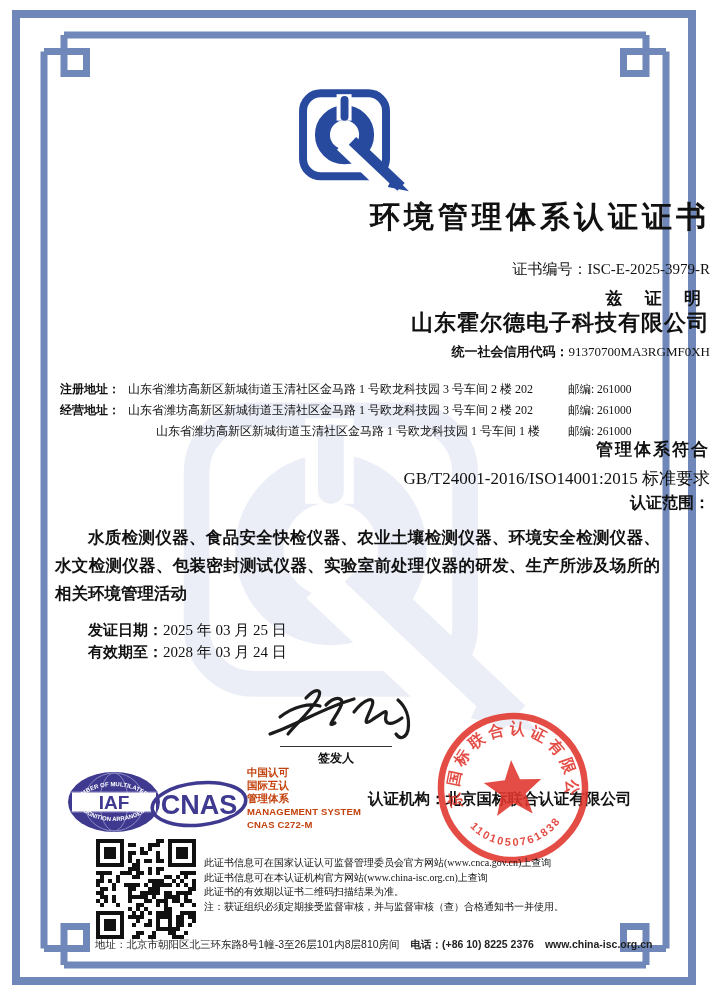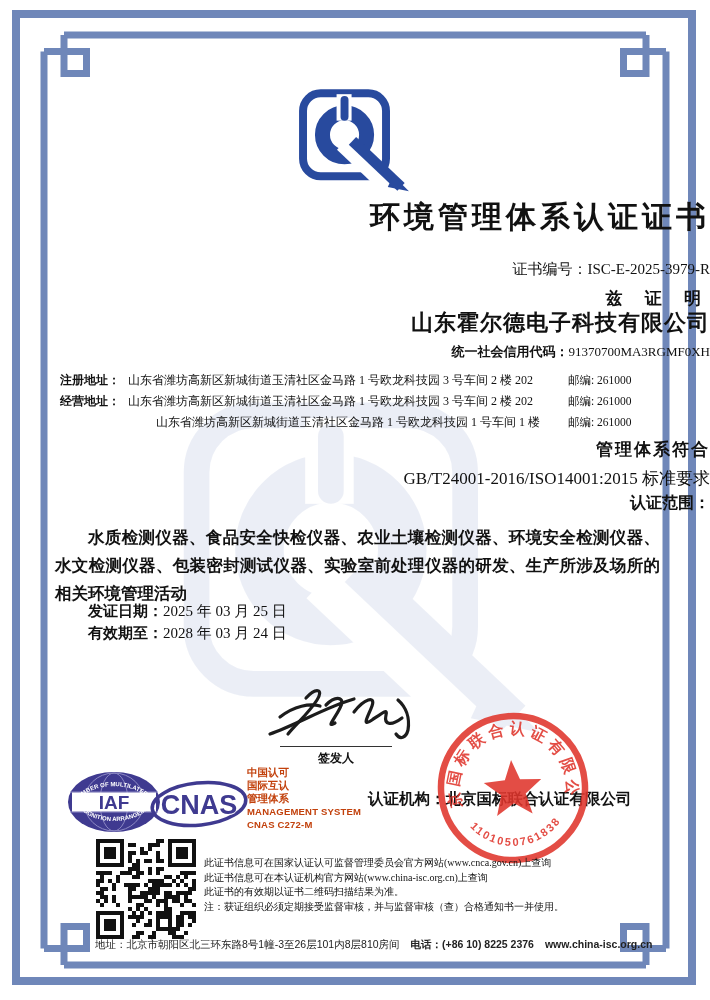--- a/index.html
+++ b/index.html
@@ -16,34 +16,34 @@
   #watermark{position:absolute;left:168px;top:398px;opacity:.085;pointer-events:none;}
   
   #logo{left:294px;top:88px;}
   #title{top:197px;font-size:30px;font-weight:bold;letter-spacing:4px;}
   #certno{top:260px;font-size:15px;}
   #hereby{top:287px;font-size:17px;font-weight:bold;letter-spacing:9px;}
   #company{top:308px;font-size:22px;font-weight:bold;letter-spacing:1px;}
   #creditcode{top:343px;font-size:13px;}
   #creditcode .lbl{font-weight:bold;}
   
-  #addr{left:60px;right:64px;top:354px;font-size:12px;}
+  #addr{left:60px;right:64px;top:363px;font-size:12px;}
   .addr-row{display:flex;align-items:baseline;height:21px;}
   .addr-label{font-weight:bold;width:68px;flex:none;}
   .addr-text{flex:1;margin-top:18px;}
   .addr-text.center{text-align:center;}
   .addr-postal{flex:none;width:78px;text-align:left;font-size:11.5px;}
   
   #sysline{top:438px;font-size:17px;font-weight:bold;letter-spacing:2px;}
   #stdline{top:467px;font-size:17px;}
   #scopelabel{top:493px;font-size:16px;font-weight:bold;}
   #scope{left:55px;right:50px;top:524px;font-size:16.5px;line-height:28px;
          font-weight:600;text-indent:2em;text-align:justify;}
   
-  #dates{left:88px;top:600px;font-size:15px;line-height:22px;}
+  #dates{left:88px;top:619px;font-size:15px;line-height:22px;}
   #dates .lbl{font-weight:bold;}
   
   #sig{left:262px;top:682px;}
   #sigline{left:280px;top:746px;width:112px;border-top:1.5px solid #333;height:0;}
   #signer{left:280px;width:112px;top:750px;text-align:center;font-size:12px;font-weight:bold;
           font-family:"Liberation Sans","DejaVu Sans",sans-serif;}
   
   #iaf{left:66px;top:770px;}
   #cnas{left:149px;top:775px;}
   #cnastext{left:247px;top:766px;font-family:"Liberation Sans","DejaVu Sans",sans-serif;

